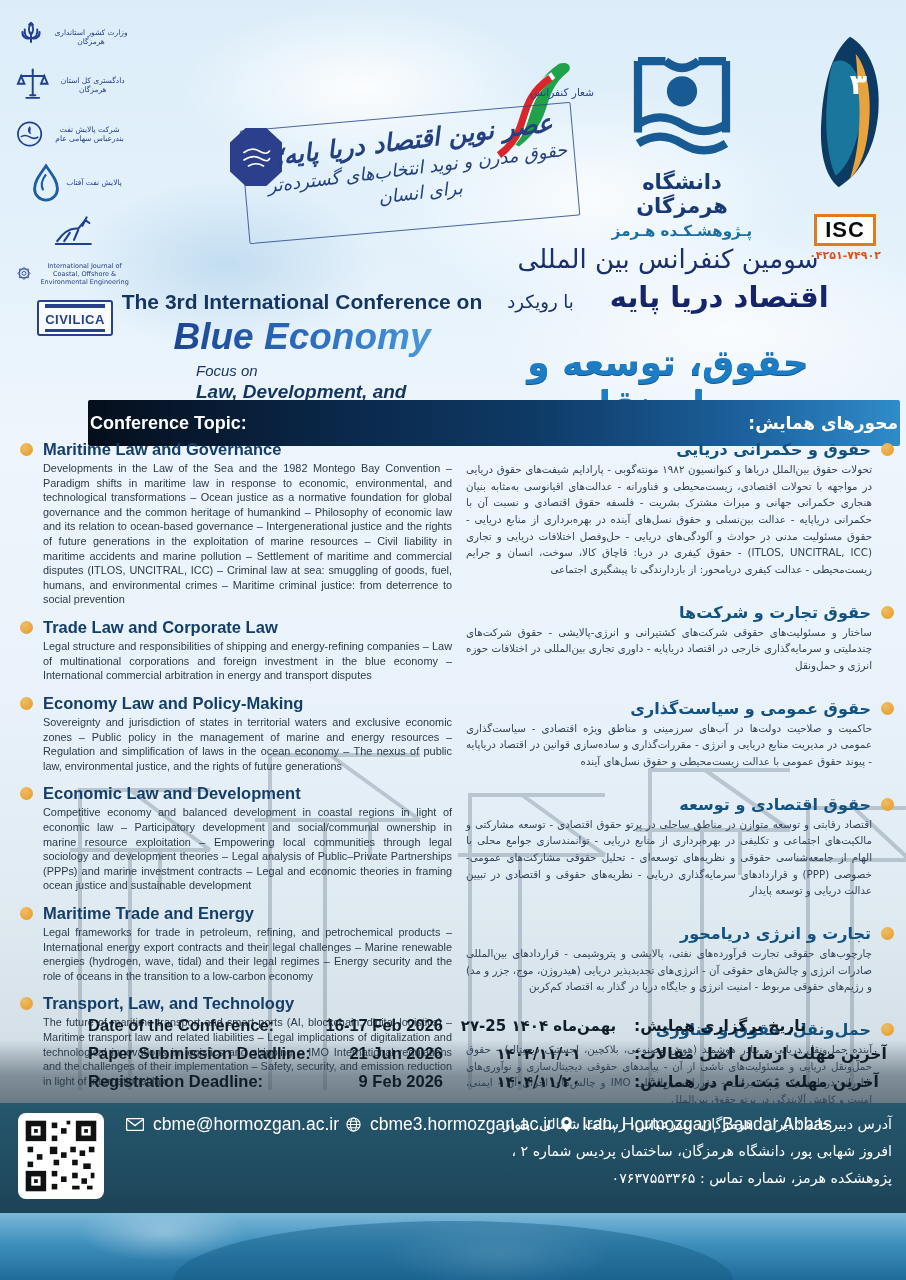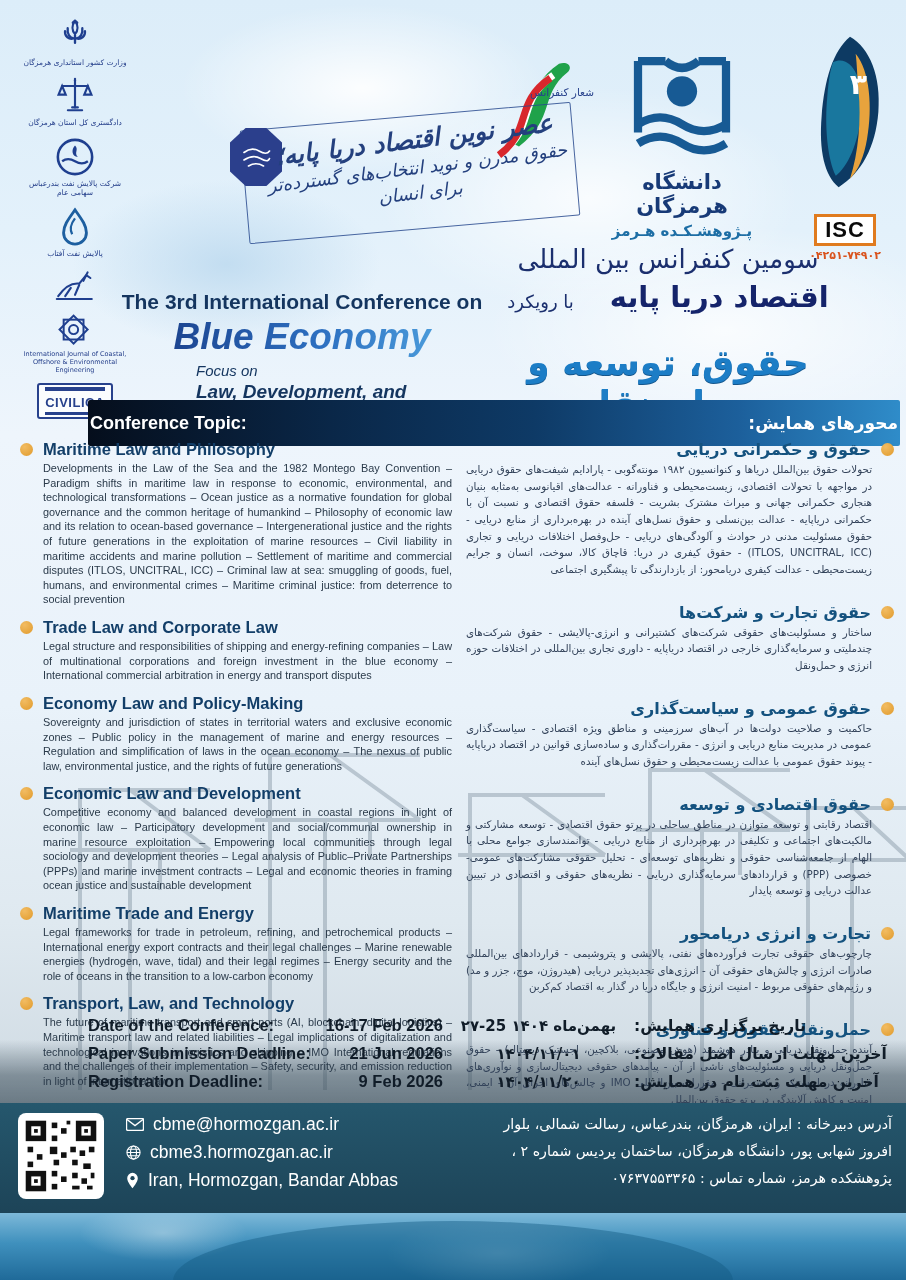--- a/index.html
+++ b/index.html
@@ -11,21 +11,21 @@
     background:
       radial-gradient(260px 120px at 40% 20%,rgba(255,255,255,.9),rgba(255,255,255,0) 70%),
       radial-gradient(300px 160px at 65% 45%,rgba(255,255,255,.8),rgba(255,255,255,0) 70%),
       radial-gradient(220px 120px at 25% 60%,rgba(186,216,238,.8),rgba(255,255,255,0) 70%),
       radial-gradient(340px 150px at 80% 75%,rgba(255,255,255,.75),rgba(255,255,255,0) 70%);}
   .bg-cranes{position:absolute;left:0;top:690px;width:906px;height:430px;pointer-events:none;opacity:.5;}
   .bg-ship{position:absolute;left:0;top:1040px;width:906px;height:64px;background:linear-gradient(180deg,rgba(70,88,99,0) 0%,rgba(62,80,92,.55) 55%,rgba(52,70,82,.65) 100%);pointer-events:none;}
 
   
   .sponsors{position:absolute;left:16px;top:18px;width:118px;display:flex;flex-direction:column;align-items:center;gap:9px;}
-  .sponsor{display:flex;flex-direction:column;align-items:center;gap:2px;}
+  .sponsor{display:flex;flex-direction:row;align-items:center;gap:2px;}
   .sponsor svg{display:block;}
   .sponsor .cap{font-size:7.5px;color:#27418c;text-align:center;line-height:1.25;direction:rtl;max-width:112px;}
   .civilica-box{border:2px solid #27418c;border-radius:3px;padding:1px 6px;background:rgba(255,255,255,.75);}
   .civilica-box .top{display:block;height:4px;background:#27418c;margin:1px 0 1px;}
   .civilica-box .word{font-weight:bold;color:#27418c;font-size:13px;letter-spacing:.5px;font-family:"Liberation Sans",sans-serif;}
   .civilica-box .bot{display:block;height:3px;background:#27418c;margin:1px 0 1px;}
 
   
   .uni{position:absolute;left:598px;top:50px;width:168px;text-align:center;}
   .uni .name{font-size:21px;font-weight:bold;color:#173a77;margin-top:6px;direction:rtl;}
@@ -83,21 +83,21 @@
   .dates{position:absolute;left:88px;top:1016px;right:10px;display:flex;flex-direction:column;gap:9px;}
   .drow{display:flex;align-items:baseline;}
   .drow .enl{width:225px;font-family:"Liberation Sans",sans-serif;font-weight:bold;font-size:16.5px;color:#101c28;}
   .drow .env{width:130px;font-family:"Liberation Sans",sans-serif;font-weight:bold;font-size:16.5px;color:#101c28;text-align:right;}
   .drow .fav{flex:1;text-align:center;font-weight:bold;font-size:15px;color:#101c28;direction:ltr;}
   .drow .fal{width:262px;font-weight:bold;font-size:15.5px;color:#101c28;direction:rtl;text-align:left;}
 
   
   .footer{position:absolute;left:0;top:1103px;width:906px;height:110px;background:linear-gradient(180deg,#25576d,#1d4458);}
   .qr{position:absolute;left:18px;top:10px;width:86px;height:86px;background:#fff;border-radius:8px;padding:4px;box-sizing:border-box;}
-  .contacts{position:absolute;left:126px;top:11px;display:flex;flex-direction:column;gap:7px;}
+  .contacts{position:absolute;left:126px;top:11px;display:flex;flex-direction:row;gap:7px;}
   .c-row{display:flex;align-items:center;gap:9px;color:#fff;font-size:17.5px;font-family:"Liberation Sans",sans-serif;}
   .addr{position:absolute;right:14px;top:8px;width:448px;direction:rtl;color:#fff;font-size:14.2px;line-height:1.9;text-align:right;}
 
   .water{position:absolute;left:0;top:1213px;width:906px;height:67px;
     background:radial-gradient(120px 40px at 18% 30%,rgba(255,255,255,.35),rgba(255,255,255,0) 70%),
                radial-gradient(160px 50px at 55% 60%,rgba(173,216,238,.4),rgba(255,255,255,0) 70%),
                linear-gradient(180deg,#7db9d9 0%,#3f90bd 45%,#1f6a99 100%);}
   .water .arc{position:absolute;left:50%;top:8px;transform:translateX(-50%);width:560px;height:120px;border-radius:50% 50% 0 0;background:rgba(21,90,130,.45);}
 </style>
 </head>
@@ -265,21 +265,21 @@
 
   <div class="topicbar">
     <span class="en">Conference Topic:</span>
     <span class="fa">محورهای همایش:</span>
   </div>
 
   <div class="col-en">
     <div class="t-en">
       <div class="hd">
           <span class="bullet"></span>
-        <span class="ttl">Maritime Law and Philosophy</span>
+        <span class="ttl">Maritime Law and Governance</span>
         </div>
       <div class="bd">Developments in the Law of the Sea and the 1982 Montego Bay Convention – Paradigm shifts in maritime law in response to economic, environmental, and technological transformations – Ocean justice as a normative foundation for global governance and the common heritage of humankind – Philosophy of economic law and its relation to ocean-based governance – Intergenerational justice and the rights of future generations in the exploitation of marine resources – Civil liability in maritime accidents and marine pollution – Settlement of maritime and commercial disputes (ITLOS, UNCITRAL, ICC) – Criminal law at sea: smuggling of goods, fuel, humans, and environmental crimes – Maritime criminal justice: from deterrence to social prevention</div>
     </div>
     <div class="t-en">
       <div class="hd">
           <span class="bullet"></span>
         <span class="ttl">Trade Law and Corporate Law</span>
         </div>
       <div class="bd">Legal structure and responsibilities of shipping and energy-refining companies – Law of multinational corporations and foreign investment in the blue economy – International commercial arbitration in energy and transport disputes</div>
     </div>

